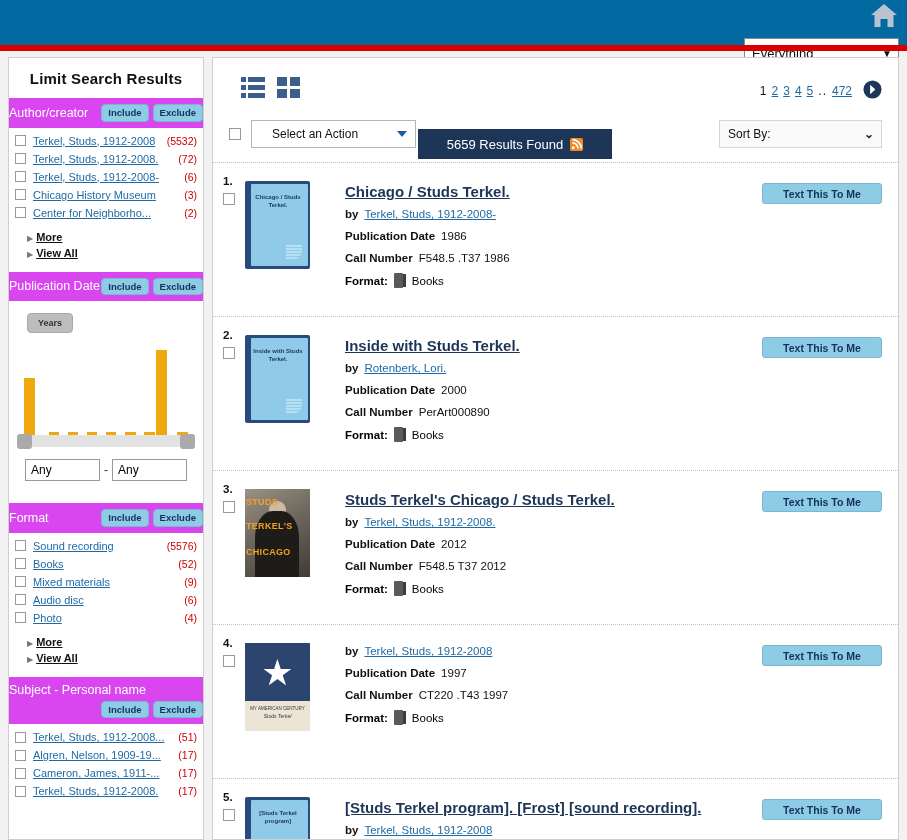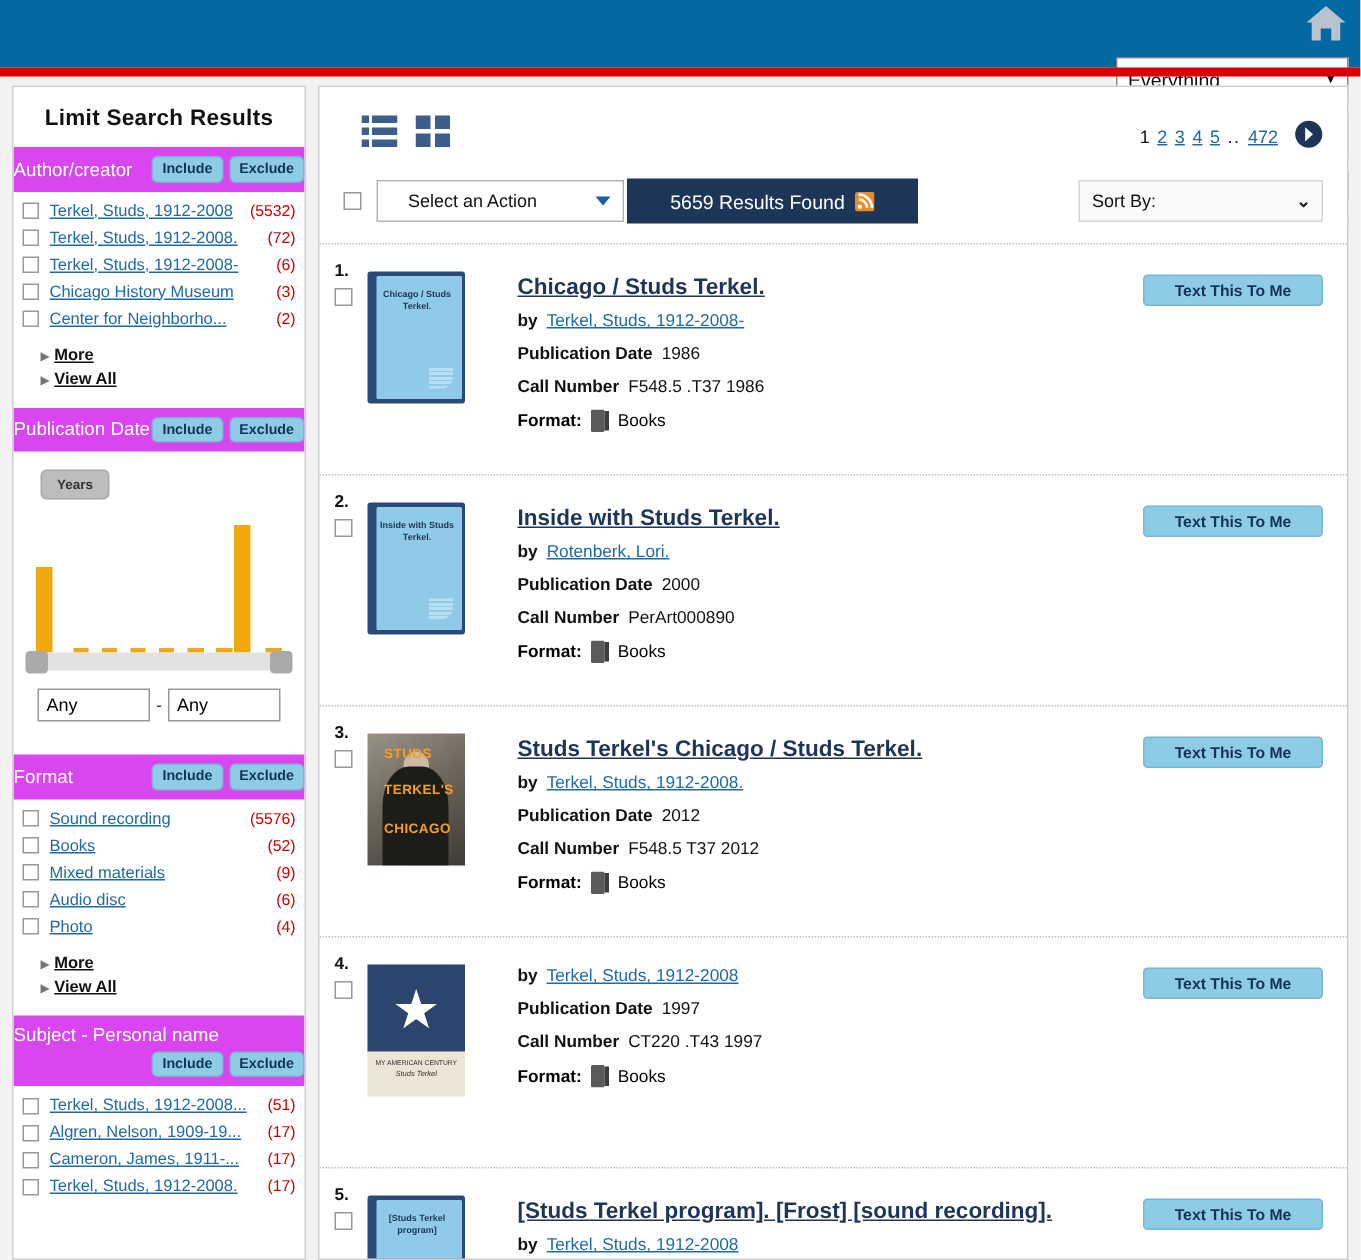--- a/index.html
+++ b/index.html
@@ -133,21 +133,21 @@
 
   
   #results {
     flex: 1; background: #fff; border: 1px solid #cfcfcf;
     overflow: hidden; position: relative;
   }
   #res-toolbar { padding: 14px 16px 0 16px; position: relative; height: 104px; }
   .view-icons { display: flex; gap: 12px; position: absolute; left: 28px; top: 18px; }
   .ico-list, .ico-grid { cursor: pointer; }
   #results-banner {
-    position: absolute; left: 205px; top: 76px; transform: translateY(-50%);
+    position: absolute; left: 205px; top: 86px; transform: translateY(-50%);
     background: #1d3557; color: #fff; width: 194px; height: 30px;
     display: flex; align-items: center; justify-content: center; gap: 7px;
     font-size: 13px;
   }
   .rss-ico { width: 13px; height: 13px; flex: none; }
   #pagination {
     position: absolute; right: 16px; top: 22px;
     display: flex; align-items: center; gap: 5px; font-size: 12px;
   }
   #pagination .pg { color: #1f6aa5; text-decoration: underline; cursor: pointer; }
@@ -245,21 +245,21 @@
   }
   .bk-photo .fig {
     position: absolute; left: 10px; top: 22px; width: 44px; height: 66px;
     background: #1e1c19; border-radius: 40% 40% 0 0;
   }
   .bk-photo .head {
     position: absolute; left: 24px; top: 12px; width: 17px; height: 19px;
     background: #cbbba4; border-radius: 50%;
   }
   .bk-photo .line {
-    position: absolute; left: 11px; right: 3px;
+    position: absolute; left: 1px; right: 3px;
     color: #f3a024; font-weight: bold; font-size: 9px;
     letter-spacing: .3px; text-align: left;
   }
   .bk-star { width: 65px; height: 88px; background: #ece5d6; position: relative; }
   .bk-star .top { position: absolute; left: 0; right: 0; top: 0; height: 58px; background: #2c456f; }
   .bk-star .star {
     position: absolute; left: 50%; top: 12px; transform: translateX(-50%);
     font-size: 36px; color: #ffffff; line-height: 1;
   }
   .bk-star .cap {

